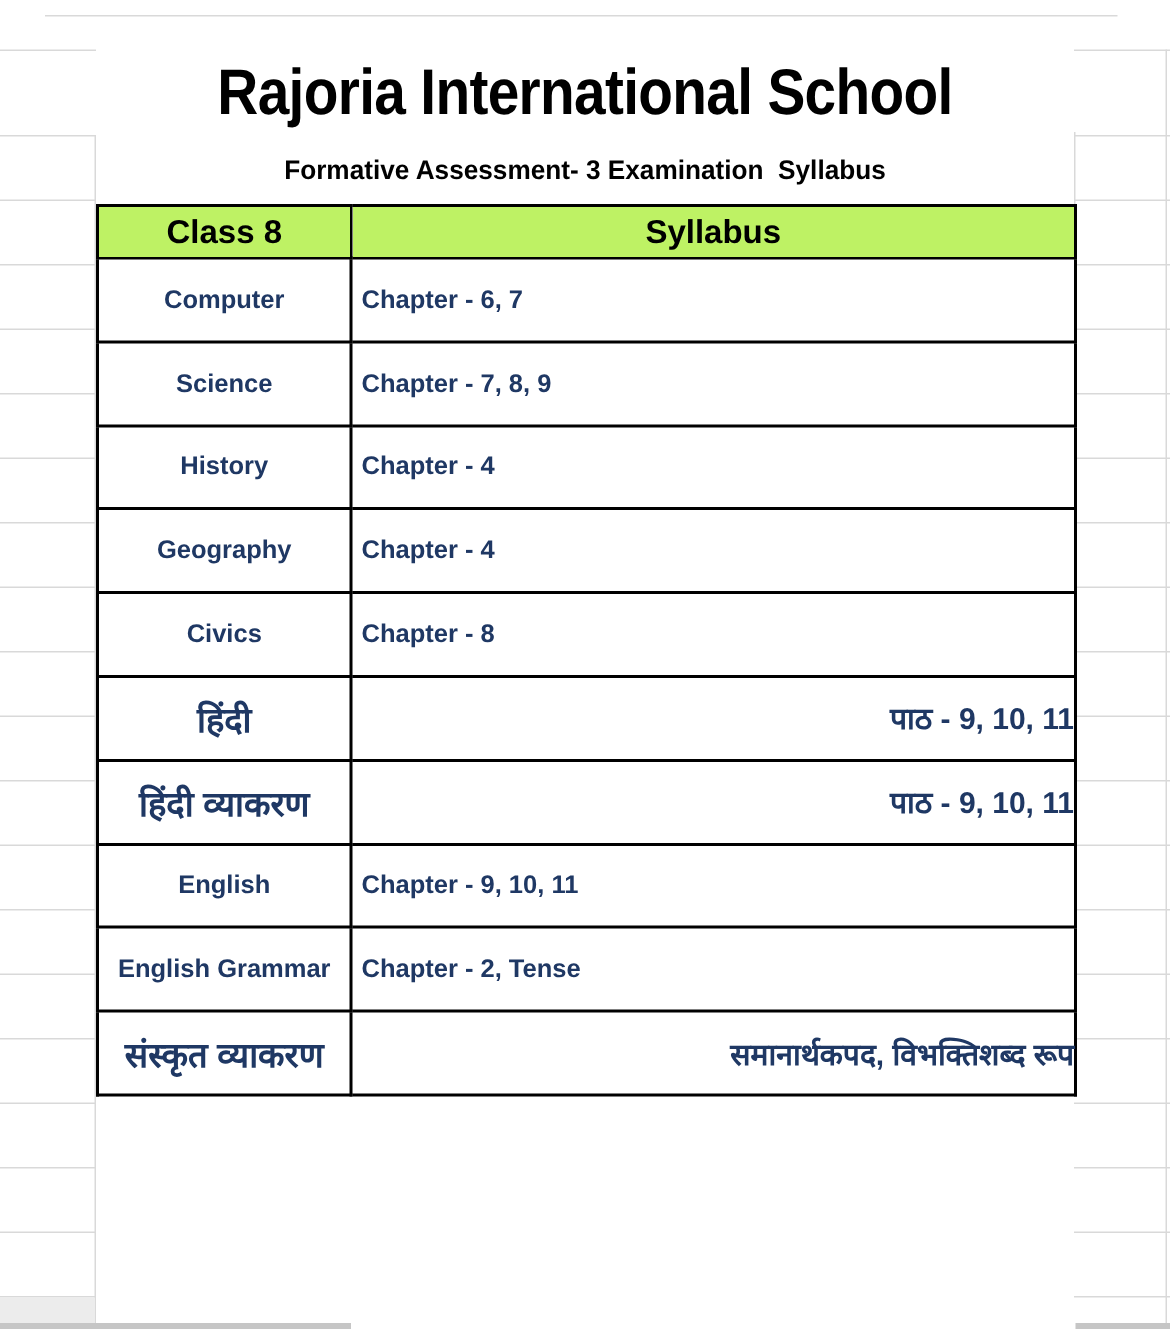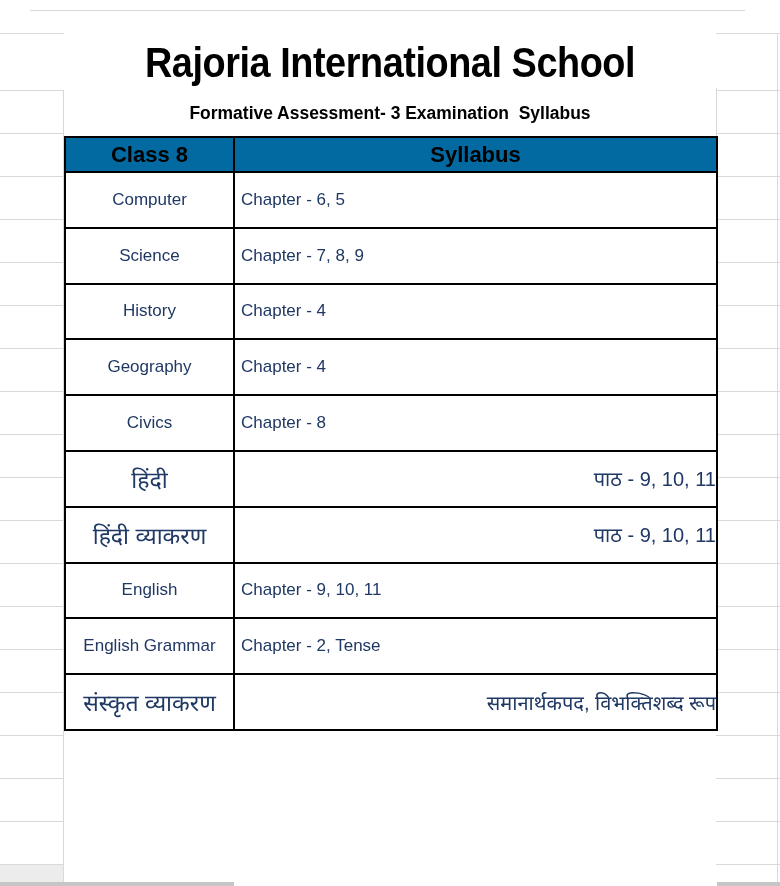--- a/index.html
+++ b/index.html
@@ -29,27 +29,27 @@
   }
 
   table.syllabus {
     position:absolute; top:136px; left:64px;
     border-collapse:collapse; table-layout:fixed;
   }
   col.c1 { width:169px; }
   col.c2 { width:483px; }
   .syllabus th, .syllabus td { border:2px solid #000; padding:0; }
   .syllabus thead th {
-    background:#0369a1; height:33px;
+    background:#bef264; height:33px;
     font-size:22px; font-weight:bold; color:#000; text-align:center;
     transform:scaleX(1);
   }
   .syllabus td {
     height:53.8px; vertical-align:middle;
-    color:#1f3864; font-weight:normal; font-size:17px;
+    color:#1f3864; font-weight:bold; font-size:17px;
   }
   td.subject  { text-align:center; }
   td.syllabus-val { text-align:left; padding-left:6px; }
   td.subject.dev { font-size:23px; }
   td.syllabus-val.dev { font-size:20px;text-align:right; }
 </style>
 </head>
 <body>
 
 <div id="gridlines">
@@ -112,21 +112,21 @@
     </colgroup>
   <thead>
     <tr>
       <th>Class 8</th>
       <th>Syllabus</th>
     </tr>
   </thead>
   <tbody id="rows">
       <tr>
         <td class="subject">Computer</td>
-        <td class="syllabus-val">Chapter - 6, 5</td>
+        <td class="syllabus-val">Chapter - 6, 7</td>
       </tr>
       <tr>
         <td class="subject">Science</td>
         <td class="syllabus-val">Chapter - 7, 8, 9</td>
       </tr>
       <tr>
         <td class="subject">History</td>
         <td class="syllabus-val">Chapter - 4</td>
       </tr>
       <tr>

